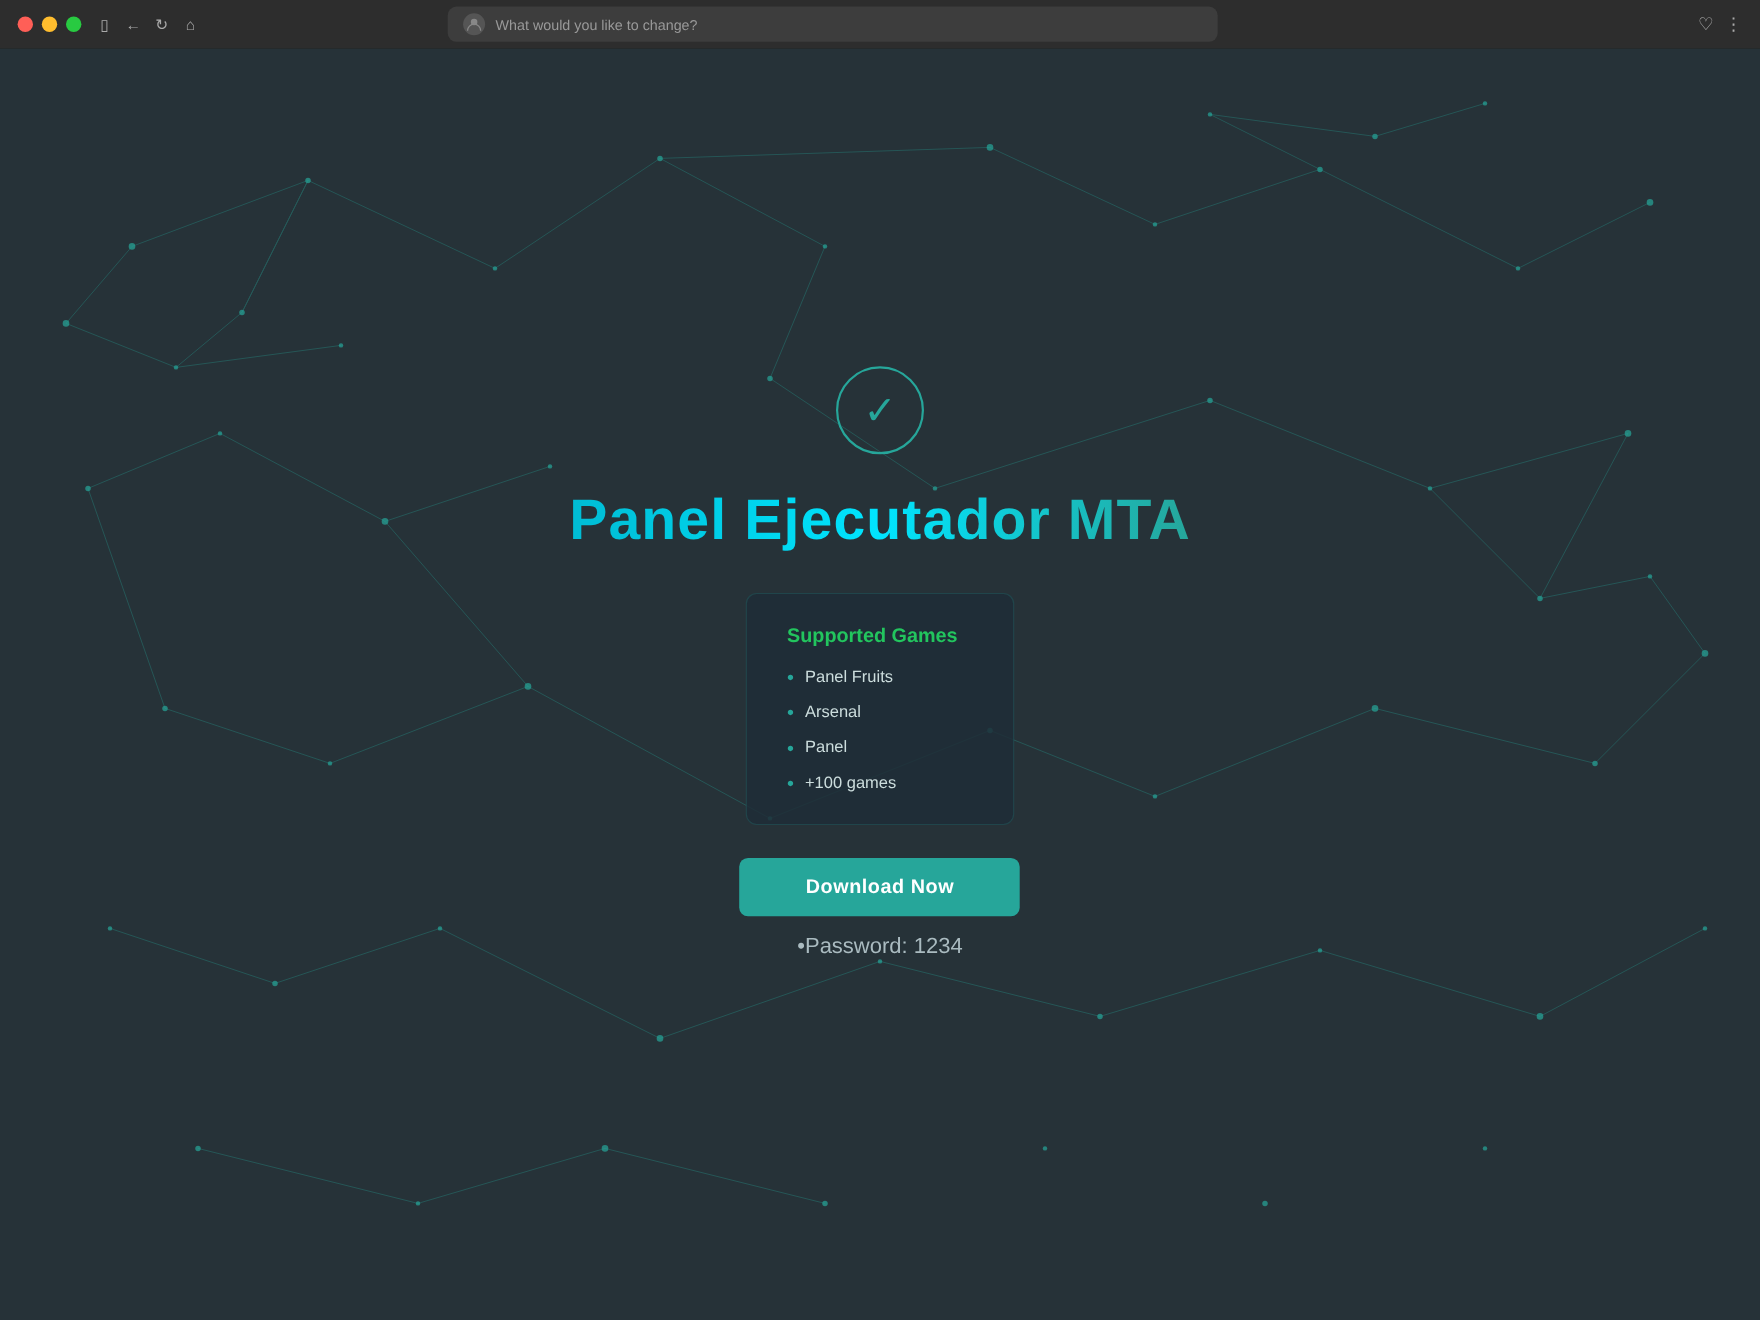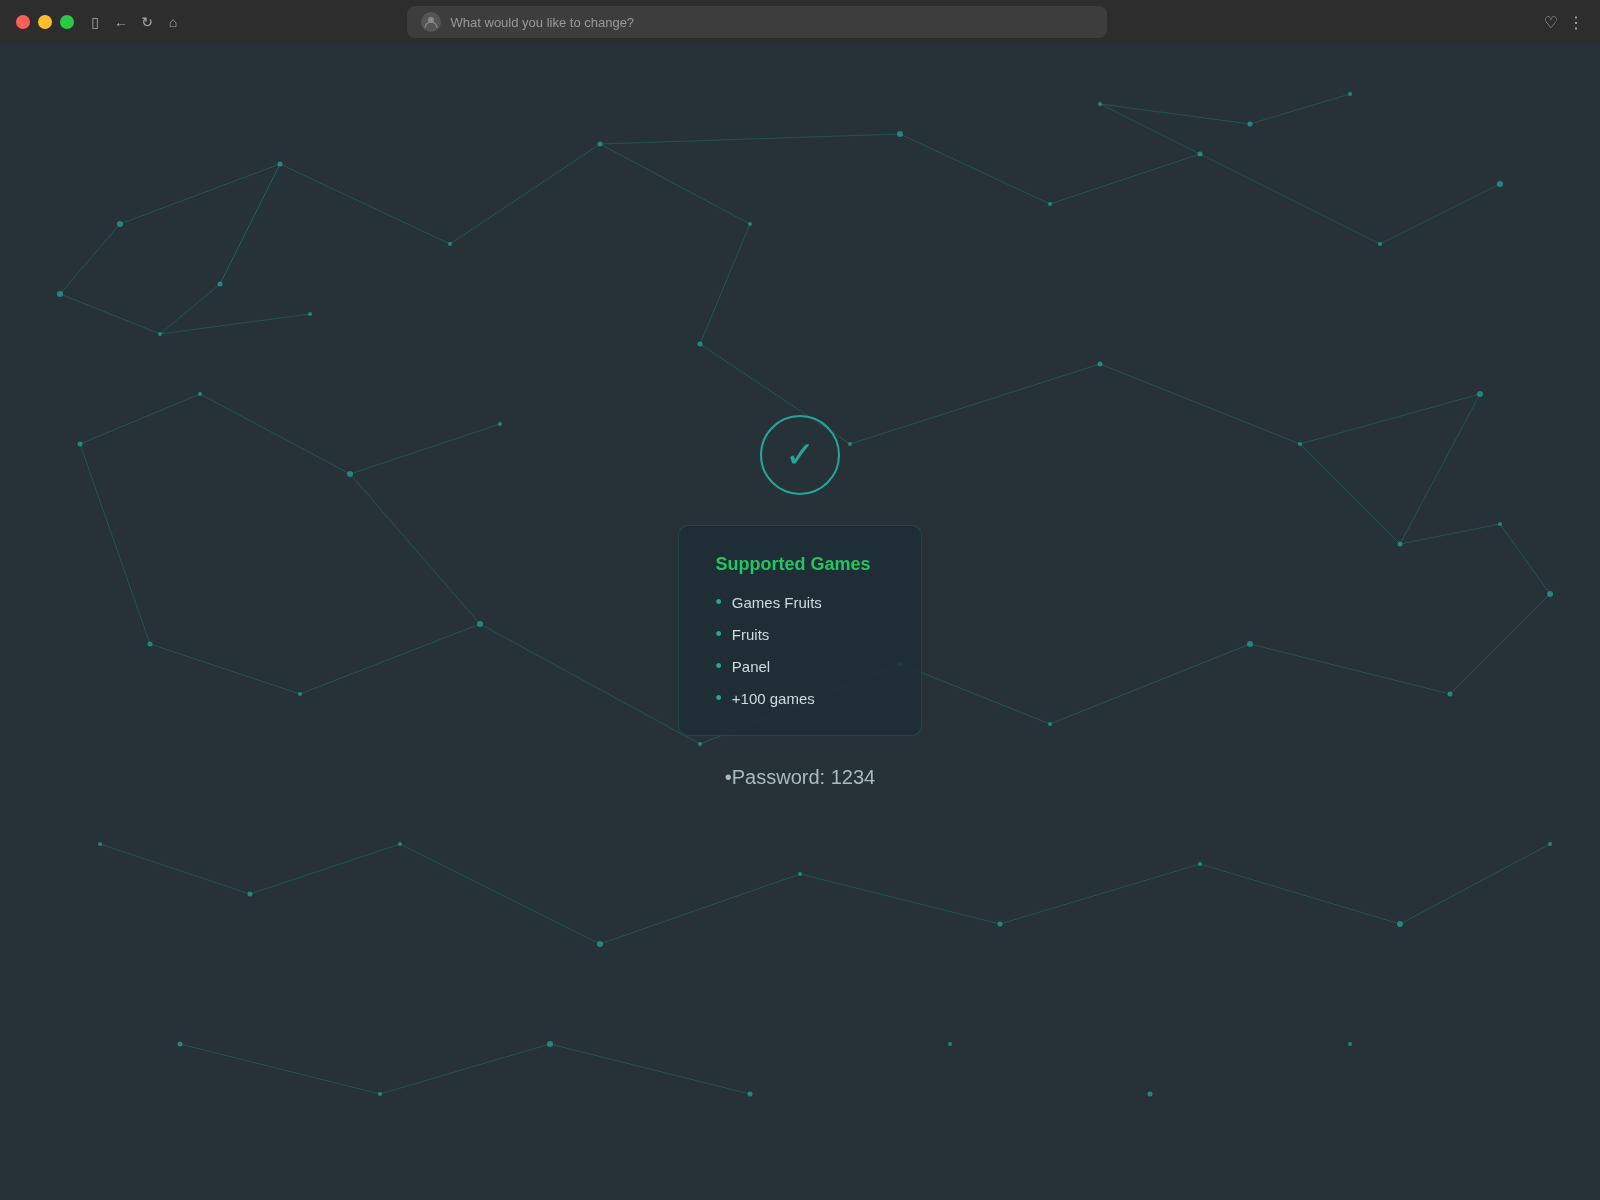--- a/index.html
+++ b/index.html
@@ -374,39 +374,41 @@
       <line x1="1300" y1="400" x2="1400" y2="500"></line>
     </g>
   </svg>
 
   <div class="center-panel">
 
     <div class="check-circle">
       <span class="check-mark">✓</span>
     </div>
 
+    <h1 class="main-title">Panel Ejecutador MTA</h1>
 
     <div class="games-card">
       <div class="games-card-title">Supported Games</div>
 
       <div class="game-item">
         <span class="bullet">•</span>
-        <span>Games Fruits</span>
+        <span>Panel Fruits</span>
       </div>
       <div class="game-item">
         <span class="bullet">•</span>
-        <span>Fruits</span>
+        <span>Arsenal</span>
       </div>
       <div class="game-item">
         <span class="bullet">•</span>
         <span>Panel</span>
       </div>
       <div class="game-item">
         <span class="bullet">•</span>
         <span>+100 games</span>
       </div>
     </div>
 
+    <button class="download-btn">Download Now</button>
 
     <span class="password-text">•Password: 1234</span>
 
   </div>
 </div>
 
 </body></html>

